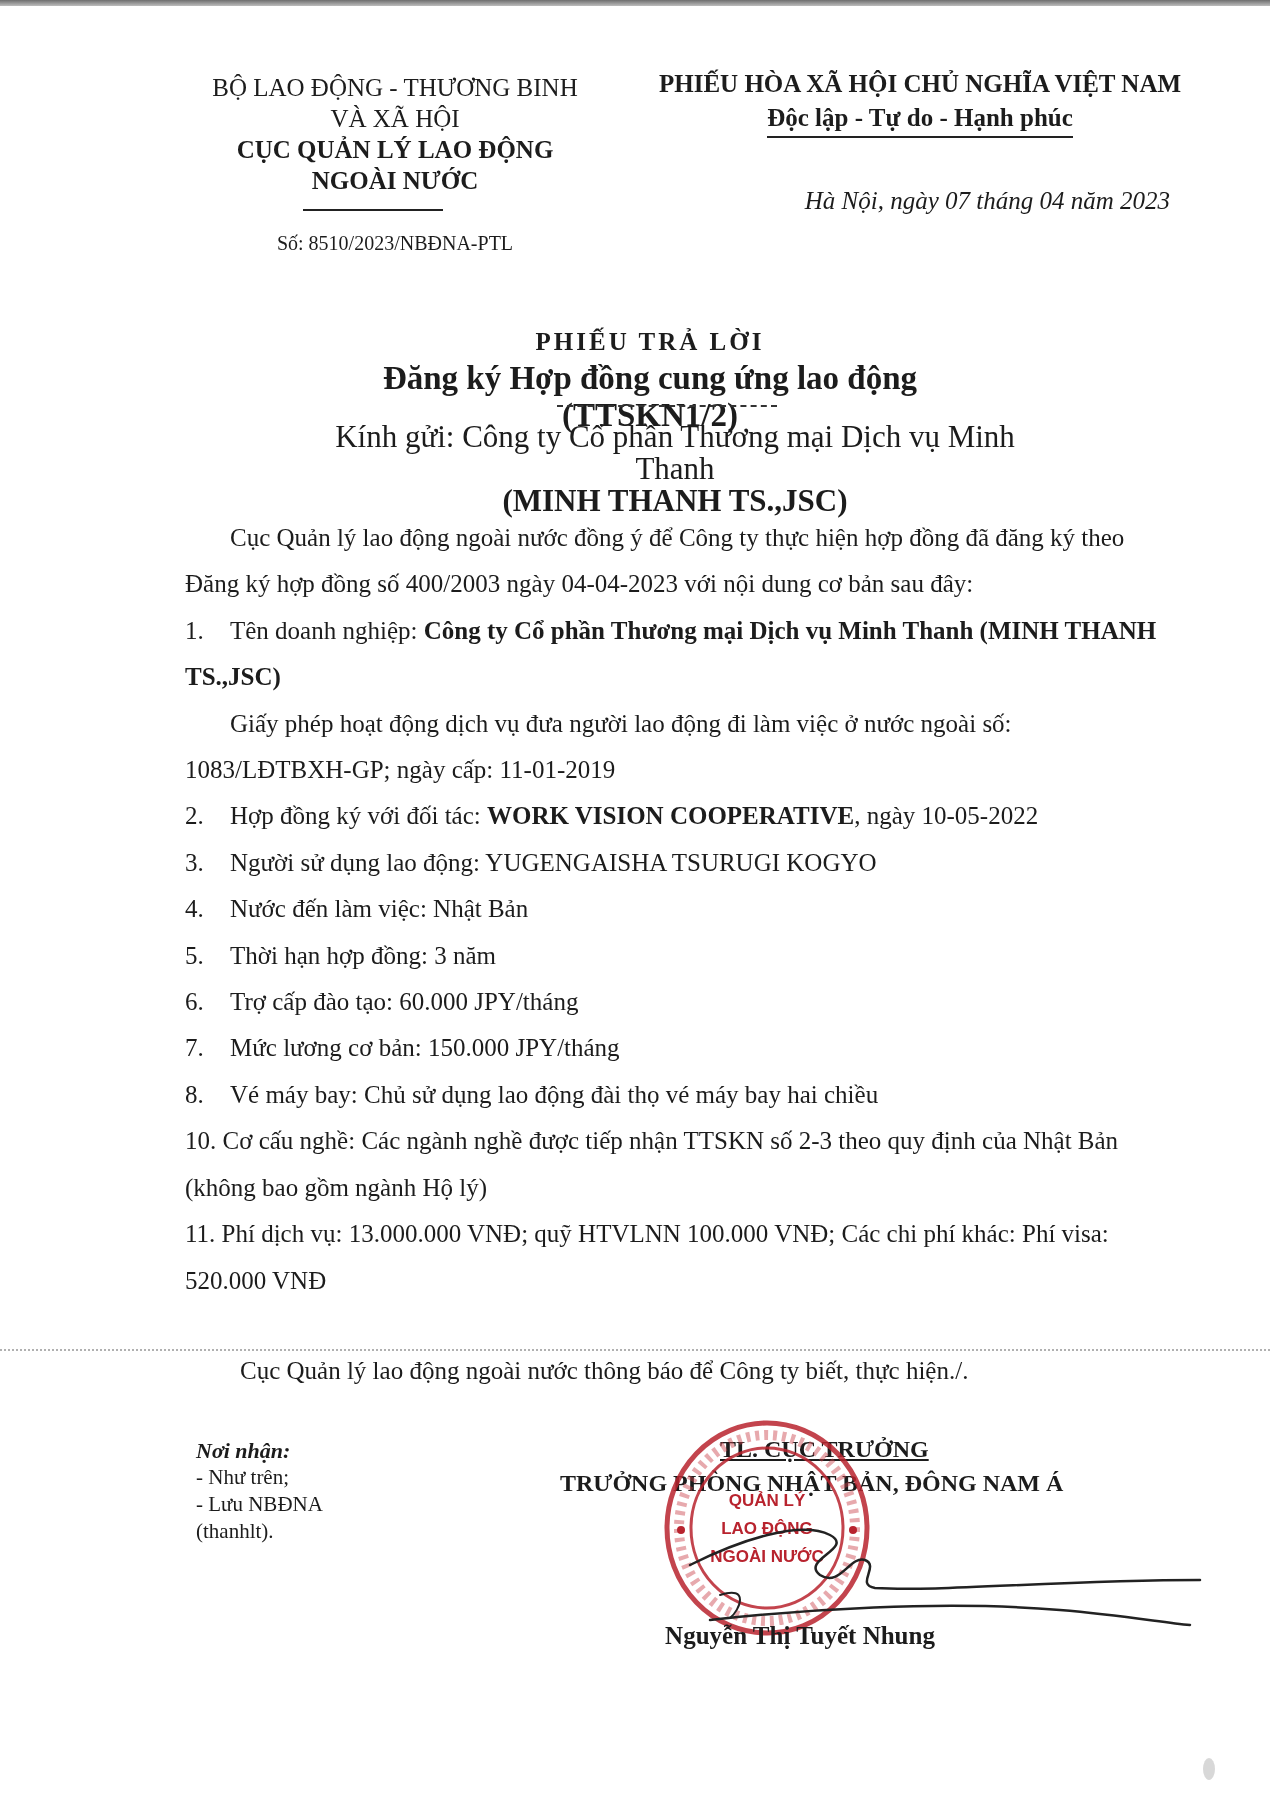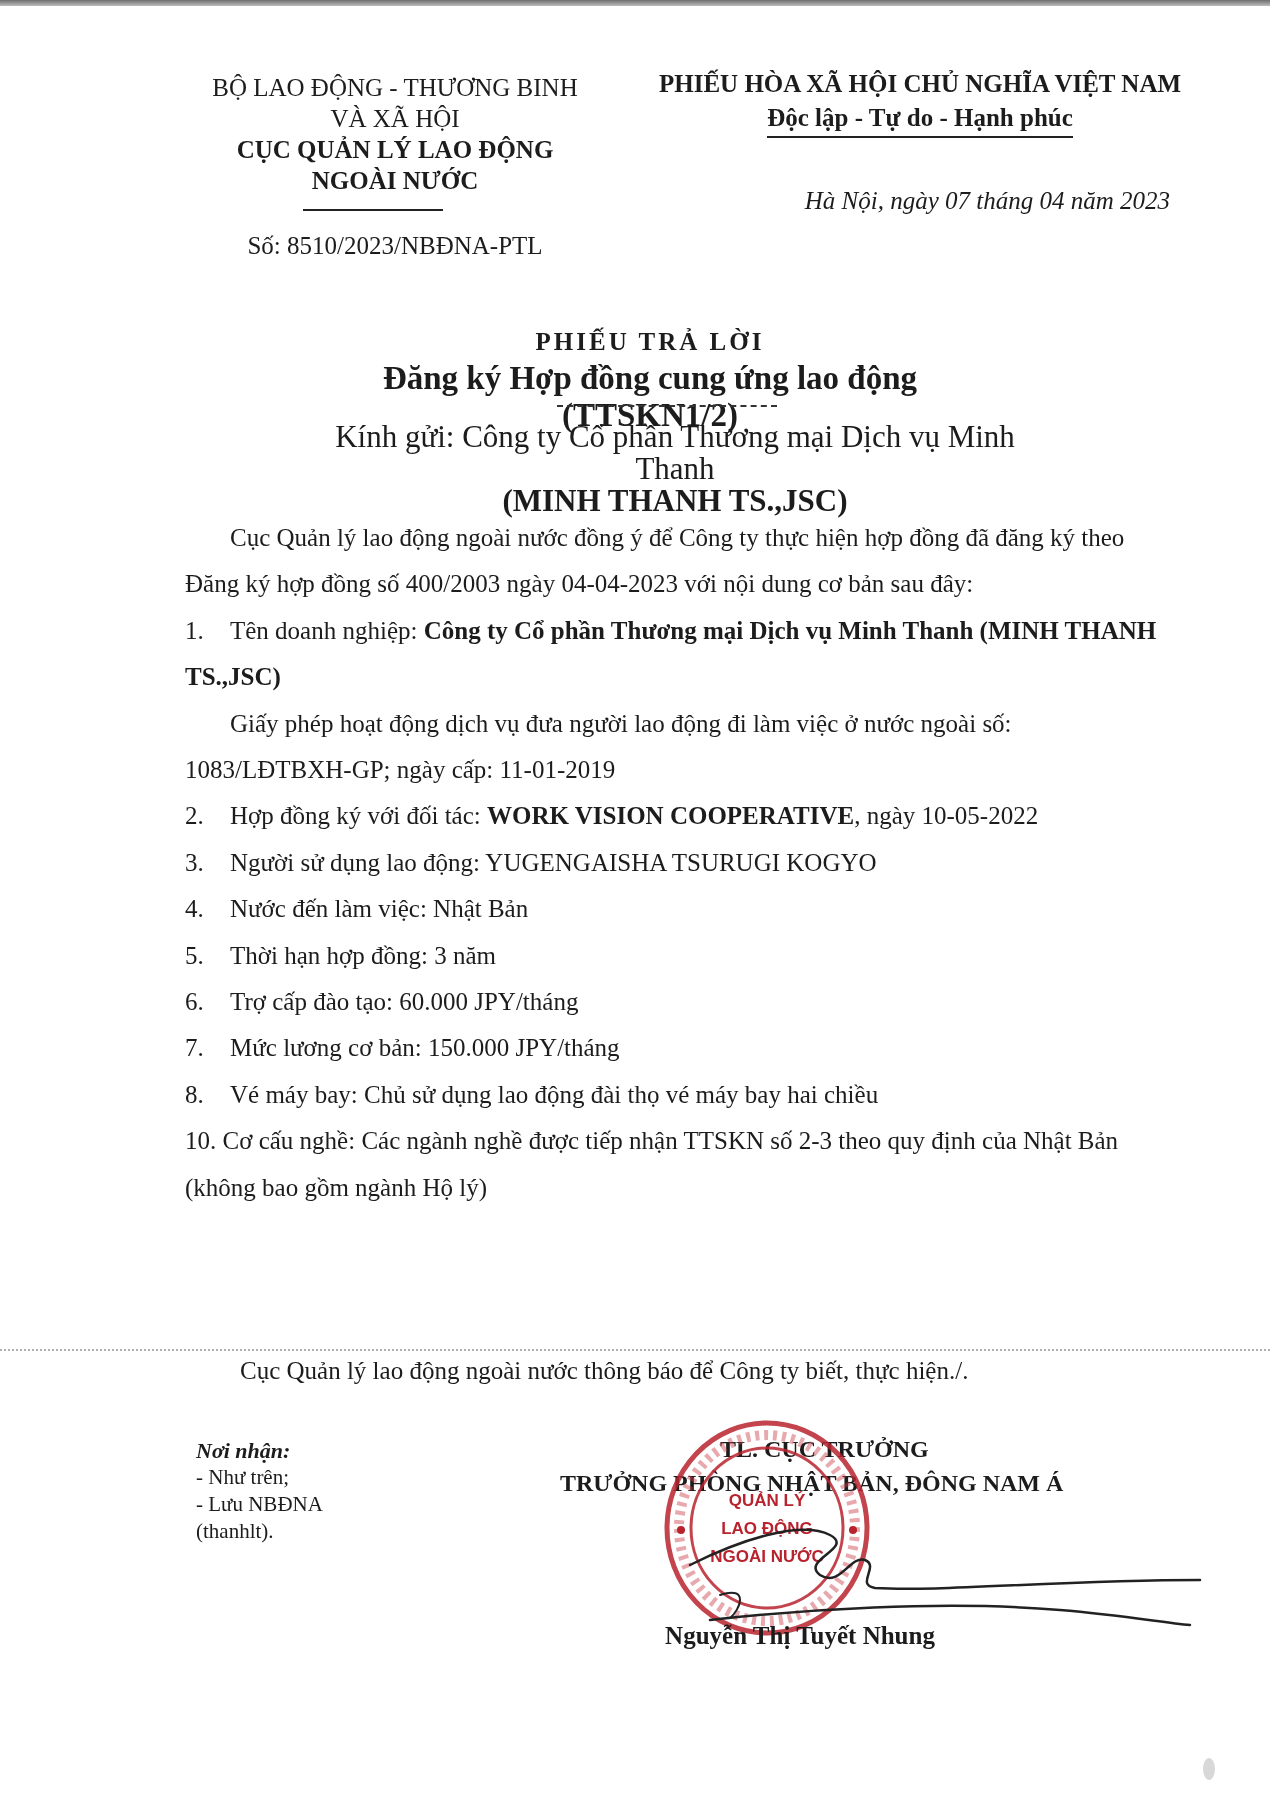--- a/index.html
+++ b/index.html
@@ -7,21 +7,21 @@
       width: 1270px; height: 1813px; background: #ffffff; position: relative; overflow: hidden;
       font-family: "Liberation Serif", "DejaVu Serif", serif; color: #1c1c1c;
     }
     .topband { position: absolute; left: 0; top: 0; width: 1270px; height: 6px;
       background: linear-gradient(to bottom, #6e6e6e, #bdbdbd); }
     .abs { position: absolute; }
     .center { text-align: center; }
     .hdr-left { left: 180px; top: 72px; width: 430px; font-size: 25px; line-height: 31px; }
     .hdr-left .b { font-weight: bold; }
     .rule-left { left: 303px; top: 209px; width: 140px; height: 2px; background: #222; }
-    .docno { left: 180px; top: 232px; width: 430px; font-size: 25px; }
+    .docno { left: 180px; top: 232px; width: 430px; font-size: 20px; }
     .hdr-right { left: 630px; top: 67px; width: 580px; font-size: 25px; line-height: 34px; font-weight: bold; }
     .motto { display: inline-block; border-bottom: 2px solid #222; padding-bottom: 1px; }
     .place-date { left: 660px; top: 163px; width: 550px; text-align: right; font-style: italic; font-size: 25px; padding-right: 40px; box-sizing: border-box; margin-top: 24px; }
     .title { left: 300px; top: 328px; width: 700px; font-size: 25px; font-weight: bold; letter-spacing: 3px; }
     .subtitle { left: 300px; top: 360px; width: 700px; font-size: 33px; font-weight: bold; }
     .dashrule { left: 557px; top: 405px; width: 220px; height: 0; border-top: 2px dashed #333; }
     .to { left: 300px; top: 421px; width: 750px; font-size: 31px; line-height: 32px; }
     .to .b { font-weight: bold; }
     .body { left: 185px; top: 515px; width: 980px; font-size: 25px; line-height: 46.4px; }
     .body p { margin: 0; }
@@ -73,34 +73,35 @@
   <p><span class="num">1.</span><span>Tên doanh nghiệp: </span><span class="b">Công ty Cổ phần Thương mại Dịch vụ Minh Thanh (MINH THANH TS.,JSC)</span></p>
   <p class="indent">Giấy phép hoạt động dịch vụ đưa người lao động đi làm việc ở nước ngoài số: 1083/LĐTBXH-GP; ngày cấp: 11-01-2019</p>
   <p><span class="num">2.</span><span>Hợp đồng ký với đối tác: </span><span class="b">WORK VISION COOPERATIVE</span><span>, ngày 10-05-2022</span></p>
   <p><span class="num">3.</span><span>Người sử dụng lao động: YUGENGAISHA TSURUGI KOGYO</span></p>
   <p><span class="num">4.</span><span>Nước đến làm việc: Nhật Bản</span></p>
   <p><span class="num">5.</span><span>Thời hạn hợp đồng: 3 năm</span></p>
   <p><span class="num">6.</span><span>Trợ cấp đào tạo: 60.000 JPY/tháng</span></p>
   <p><span class="num">7.</span><span>Mức lương cơ bản: 150.000 JPY/tháng</span></p>
   <p><span class="num">8.</span><span>Vé máy bay: Chủ sử dụng lao động đài thọ vé máy bay hai chiều</span></p>
   <p><span>10.</span> <span>Cơ cấu nghề: Các ngành nghề được tiếp nhận TTSKN số 2-3 theo quy định của Nhật Bản (không bao gồm ngành Hộ lý)</span></p>
+  <p><span>11.</span> <span>Phí dịch vụ: 13.000.000 VNĐ; quỹ HTVLNN 100.000 VNĐ; Các chi phí khác: Phí visa: 520.000 VNĐ</span></p>
 </div>
 
 <div class="abs scanline"></div>
 <div class="abs closing">Cục Quản lý lao động ngoài nước thông báo để  Công ty biết, thực hiện./.</div>
 
 <div class="abs recipients">
   <div class="lbl">Nơi nhận:</div>
   <div>- Như trên;</div>
   <div>- Lưu NBĐNA</div>
   <div>(thanhlt).</div>
 </div>
 
 <div class="abs signer-block">
-  <div style="padding-left:160px;">TL. CỤC TRƯỞNG</div>
+  <div style="padding-left:160px;text-decoration:underline;">TL. CỤC TRƯỞNG</div>
   <div>TRƯỞNG PHÒNG NHẬT BẢN, ĐÔNG NAM Á</div>
 </div>
 
 <svg class="abs stamp" viewBox="0 0 215 220">
   <ellipse cx="107" cy="110" rx="100" ry="105" fill="none" stroke="#b8232e" stroke-width="5" opacity="0.85"></ellipse>
   <ellipse cx="107" cy="110" rx="76" ry="80" fill="none" stroke="#b8232e" stroke-width="3" opacity="0.85"></ellipse>
   <ellipse cx="107" cy="110" rx="88" ry="93" fill="none" stroke="#c94049" stroke-width="10" stroke-dasharray="4 5" opacity="0.45"></ellipse>
   <circle cx="21" cy="112" r="4" fill="#b8232e"></circle>
   <circle cx="193" cy="112" r="4" fill="#b8232e"></circle>
   <text x="107" y="88" text-anchor="middle" font-family="Liberation Sans, sans-serif" font-weight="bold" font-size="17" fill="#b8232e">QUẢN LÝ</text>

